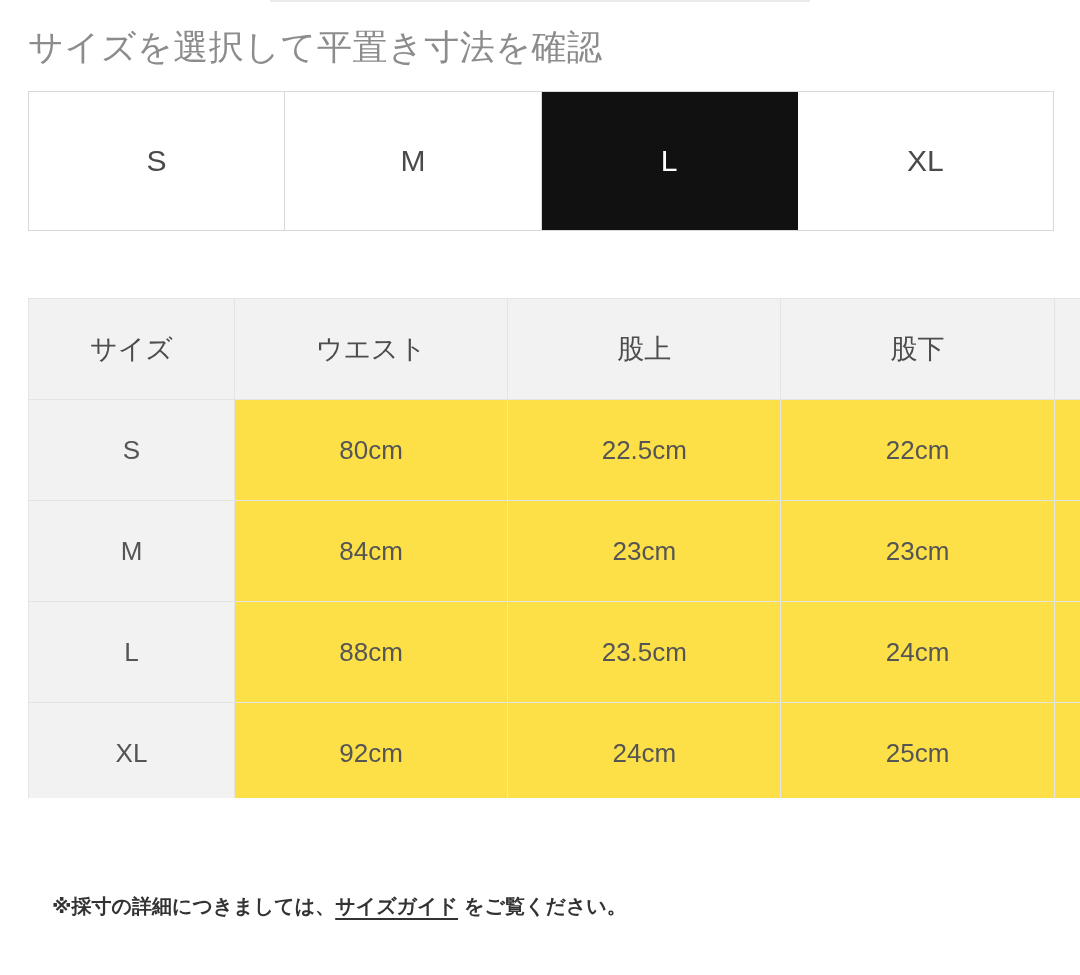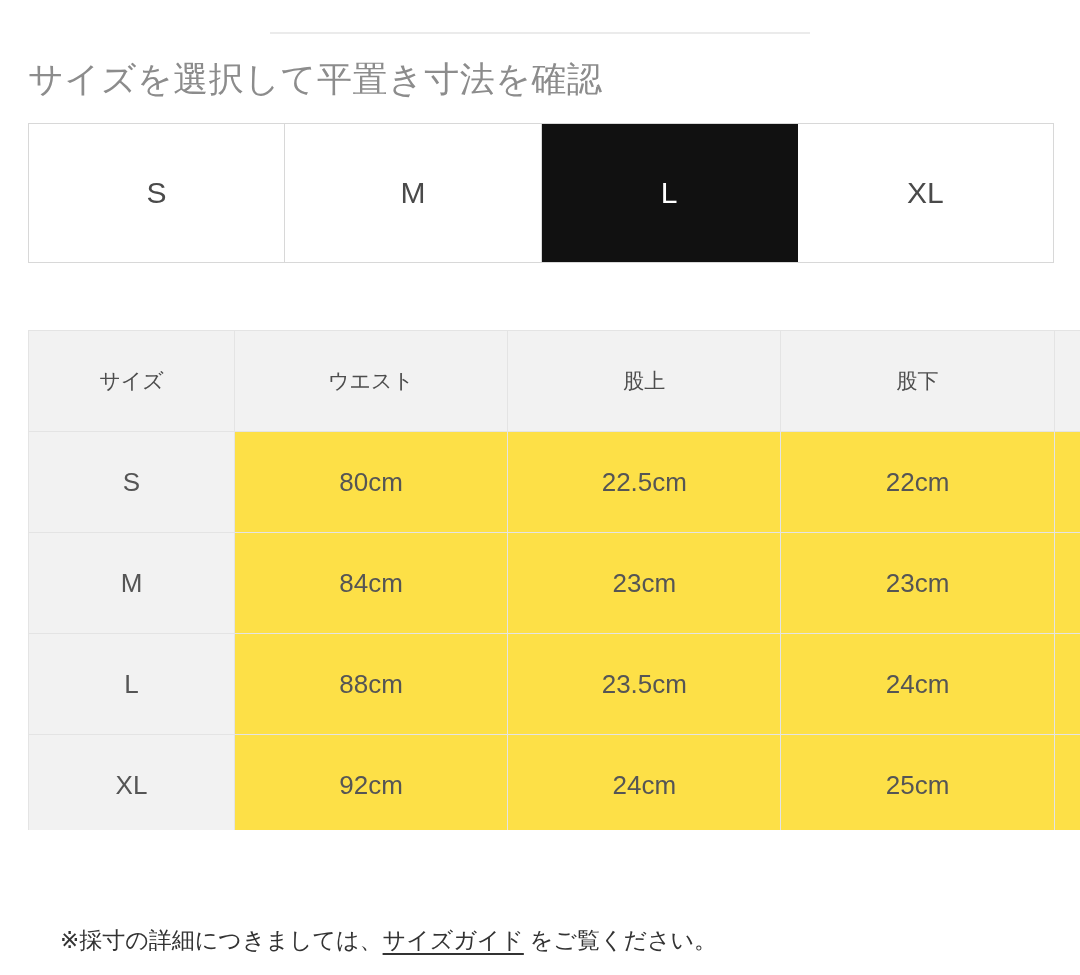--- a/index.html
+++ b/index.html
@@ -15,21 +15,20 @@
     overflow: hidden;
     position: relative;
   }
 
   .page {
     width: 1080px;
     height: 816px;
     box-sizing: border-box;
     padding: 0;
     position: relative;
-    margin-top: 32px;
   }
 
   
   .heading {
     position: absolute;
     left: 28px;
     top: 26px;
     font-size: 35px;
     line-height: 1.2;
     color: #8c8c8c;
@@ -93,37 +92,38 @@
     text-align: center;
     vertical-align: middle;
     border: 1px solid #e4e4e4;
     color: #555555;
     font-weight: normal;
     padding: 0;
   }
   table.meas thead th {
     background: #f2f2f2;
     color: #4d4d4d;
-    font-size: 21px;
+    font-size: 27px;
   }
   table.meas tbody td {
     background: #fde047;
   }
   table.meas tbody td.size-cell {
     background: #f2f2f2;
   }
 
   
   .footnote {
     position: absolute;
-    left: 60px;
+    left: 52px;
     top: 893px;
-    font-size: 23px;
+    font-size: 20px;
     color: #333333;
     white-space: nowrap;
+    font-weight: bold;
   }
   .footnote .guide-link {
     color: #333333;
     text-decoration: underline;
     text-underline-offset: 5px;
     padding-right: 6px;
     cursor: pointer;
   }
 
   

